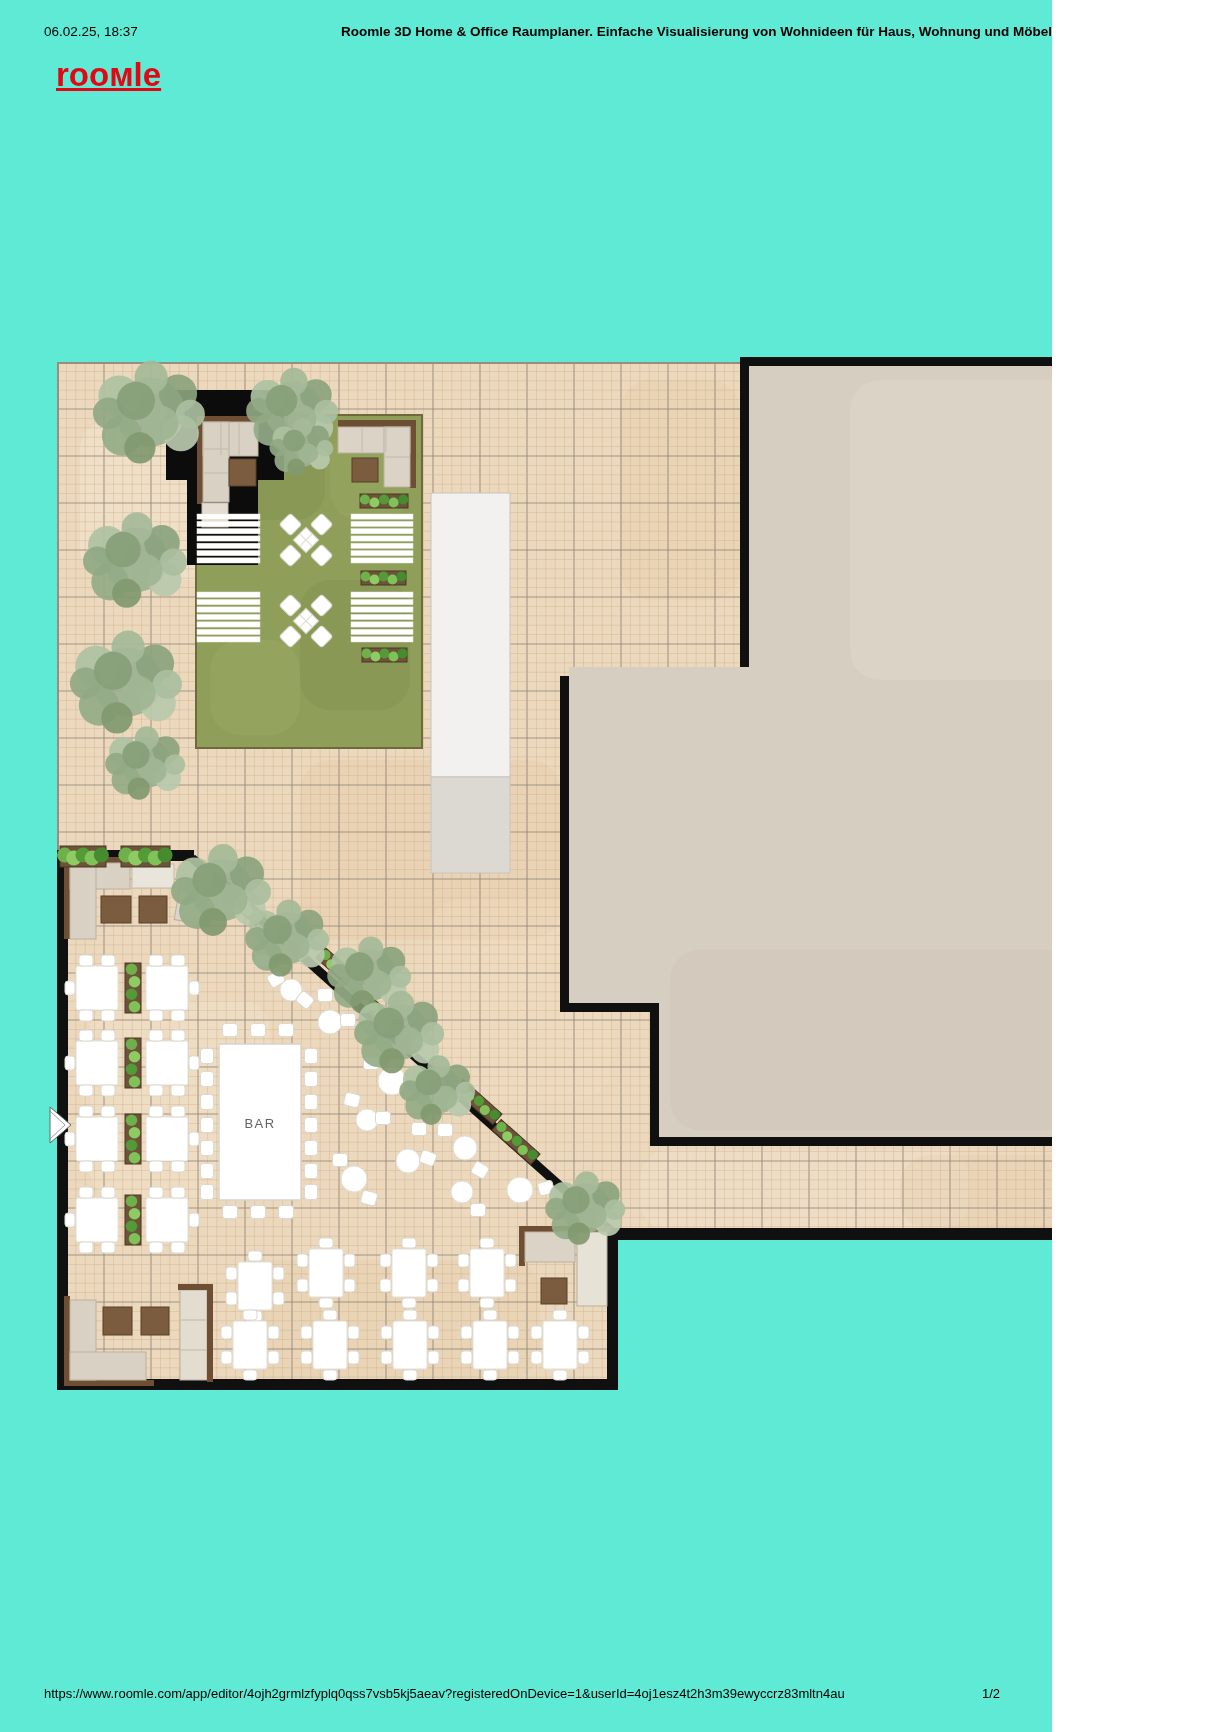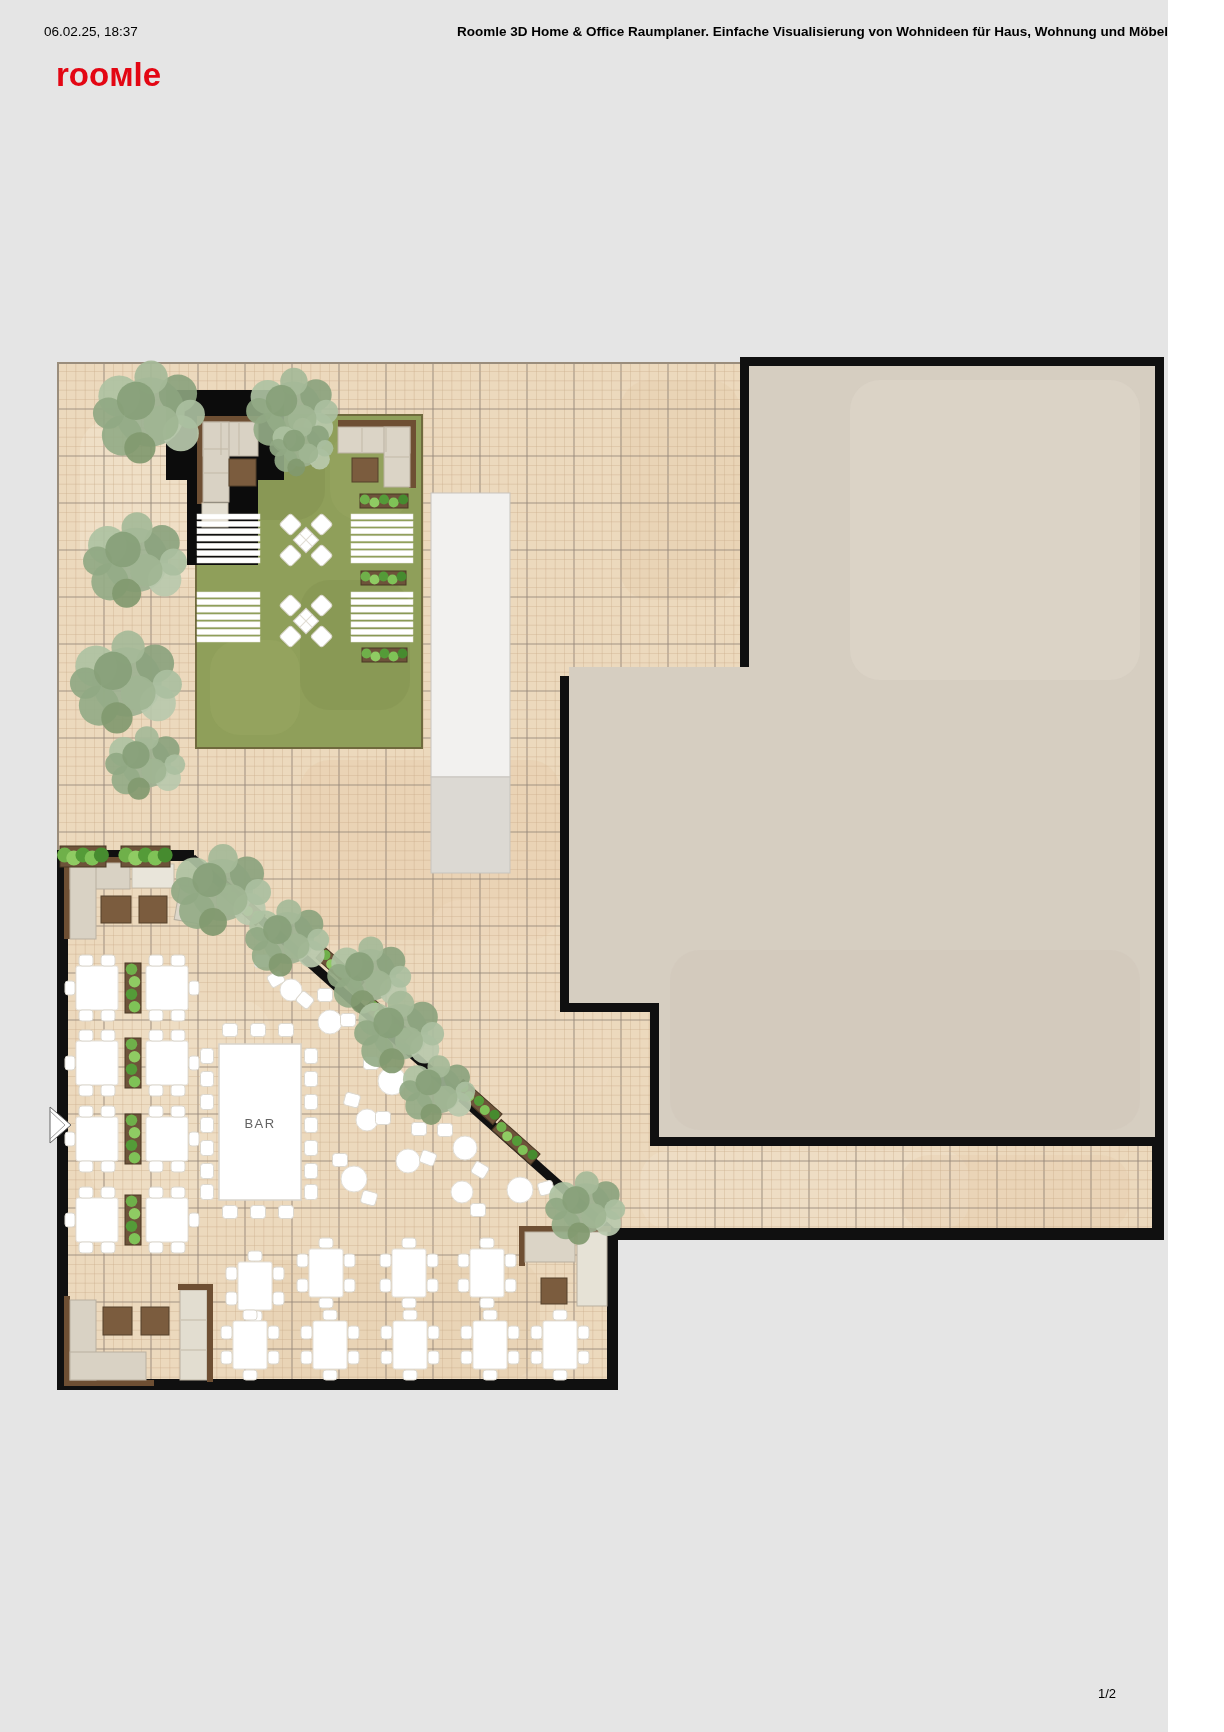--- a/index.html
+++ b/index.html
@@ -1,32 +1,32 @@
 <!DOCTYPE html>
 <html><head>
 <meta charset="utf-8">
 <style>
   html,body{margin:0;padding:0;background:#ffffff;}
-  .page{position:relative;width:1168px;height:1732px;background:#e5e5e5;overflow:hidden;
+  .page{position:relative;width:1052px;height:1732px;background:#5eead4;overflow:hidden;
         font-family:"Liberation Sans",sans-serif;}
   .hdr-ts{position:absolute;left:44px;top:24px;font-size:13.5px;color:#000;}
   .hdr-title{position:absolute;left:0;right:0;top:24px;text-align:right;font-size:13.5px;color:#000;font-weight:bold;}
   .logo{position:absolute;left:56px;top:56px;font-size:33px;font-weight:700;letter-spacing:0px;}
   .ftr-url{position:absolute;left:44px;top:1686px;font-size:13px;color:#000;}
   .ftr-page{position:absolute;right:52px;top:1686px;font-size:13px;color:#000;}
   svg.plan{position:absolute;left:0;top:0;}
   text{font-family:"Liberation Sans",sans-serif;}
 </style>
 </head>
 <body>
 
 <div class="page">
   <span class="hdr-ts">06.02.25, 18:37</span>
   <span class="hdr-title">Roomle 3D Home &amp; Office Raumplaner. Einfache Visualisierung von Wohnideen für Haus, Wohnung und Möbel</span>
-  <div class="logo" style="color: rgb(227, 6, 19);">rooмle</div>
+  <div class="logo" style="color: rgb(227, 6, 19); text-decoration: underline;">rooмle</div>
   <svg class="plan" id="plan" width="1224" height="1732" viewBox="0 0 1224 1732">
       <g>
         <defs>
           <clipPath id="planclip">
             <polygon points="60,362 1164,362 1164,1240 616,1240 616,1390 57,1390 57,362"></polygon>
           </clipPath>
         </defs>
         <rect x="57" y="362" width="1107" height="1028" fill="#ecd9bd" clip-path="url(#planclip)"></rect>
         <rect x="80" y="420" width="220" height="160" rx="30" fill="#f5e7d0" opacity="0.45"></rect>
         <rect x="300" y="760" width="260" height="180" rx="30" fill="#e3c6a2" opacity="0.3"></rect>
@@ -849,14 +849,15 @@
           <circle cx="566" cy="1224.8" r="14.384" fill="#94ab87" opacity="0.92"></circle>
           <circle cx="586.8" cy="1183.2" r="11.904" fill="#a5ba98" opacity="0.92"></circle>
           <circle cx="578.8" cy="1233.6" r="11.16" fill="#81996f" opacity="0.92"></circle>
           <circle cx="614.8" cy="1209.6" r="10.416" fill="#aabfa0" opacity="0.92"></circle>
           <circle cx="556.4" cy="1208.8" r="11.16" fill="#90a883" opacity="0.92"></circle>
           <circle cx="594" cy="1216" r="12.4" fill="#9fb593" opacity="0.92"></circle>
           <circle cx="576" cy="1200" r="13.64" fill="#87a078" opacity="0.92"></circle>
         </g>
       </g>
     </svg>
+  <span class="ftr-url">https://www.roomle.com/app/editor/4ojh2grmlzfyplq0qss7vsb5kj5aeav?registeredOnDevice=1&amp;userId=4oj1esz4t2h3m39ewyccrz83mltn4au</span>
   <span class="ftr-page">1/2</span>
 </div>
 
 </body></html>

